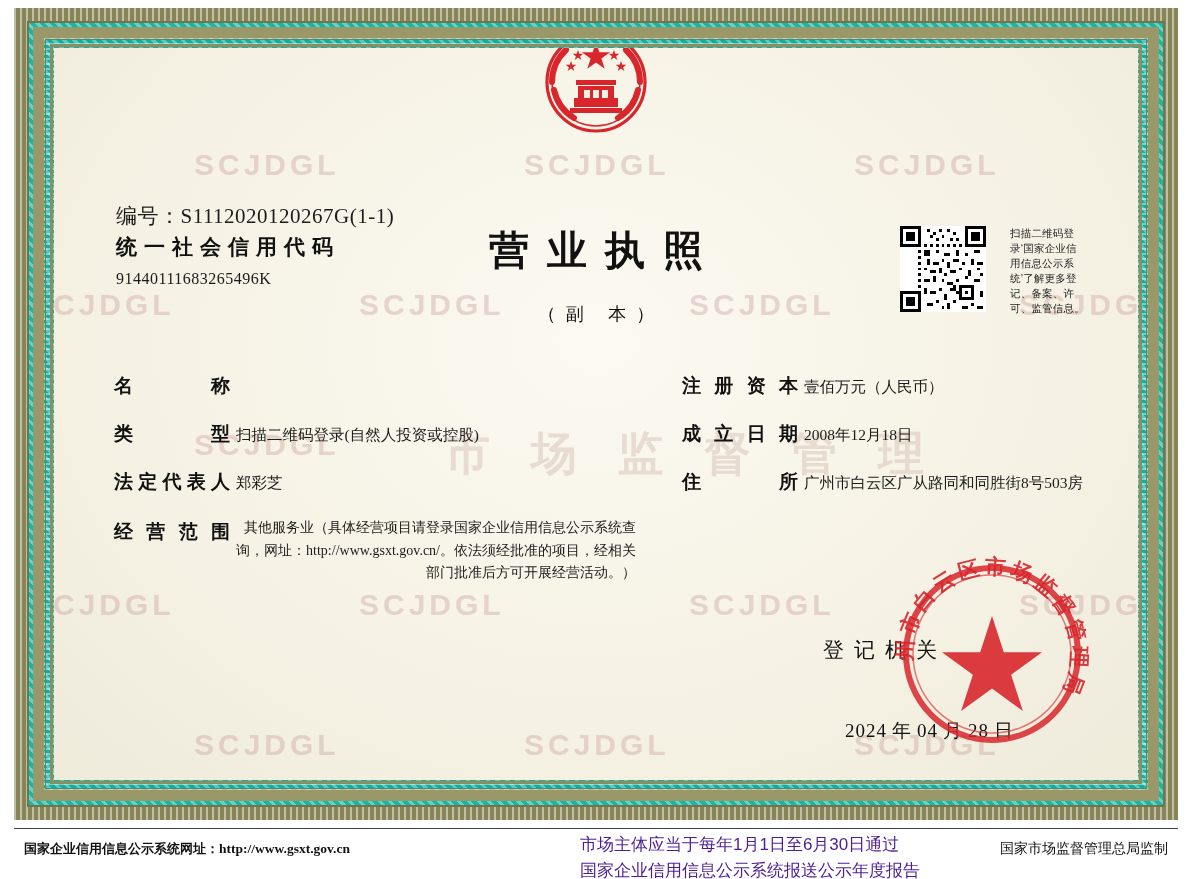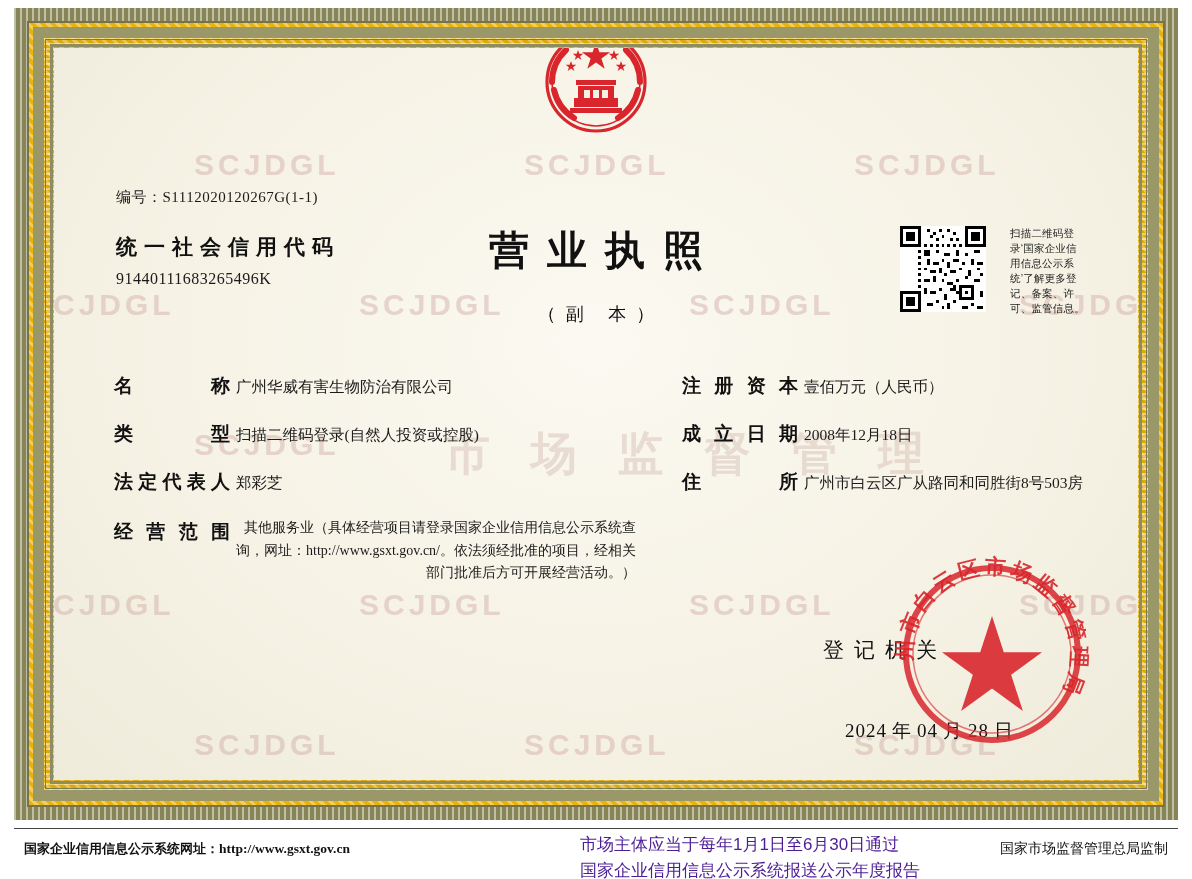--- a/index.html
+++ b/index.html
@@ -16,21 +16,21 @@
     overflow: hidden;
   }
 
   
   .certificate {
     position: absolute;
     left: 14px;
     top: 8px;
     width: 1164px;
     height: 812px;
-    background: #eab308;
+    background: #14b8a6;
     box-sizing: border-box;
   }
 
   
   .frame-outer {
     position: absolute;
     inset: 0;
     border: 13px solid #8c8a5c;
     box-sizing: border-box;
     background:
@@ -129,22 +129,22 @@
     transform: translateX(-50%);
     width: 124px;
     height: 124px;
     z-index: 5;
   }
 
   
   .doc-number {
     position: absolute;
     left: 62px;
-    top: 140px;
-    font-size: 15px;
+    top: 154px;
+    font-size: 21px;
     letter-spacing: 0.5px;
     color: #1b1b1b;
   }
   .credit-label {
     position: absolute;
     left: 62px;
     top: 185px;
     font-size: 21px;
     letter-spacing: 7px;
     font-weight: bold;
@@ -504,21 +504,20 @@
       <div class="qr-note">扫描二维码登录‘国家企业信用信息公示系统’了解更多登记、备案、许可、监管信息。</div>
     </div>
 
     <div class="fields-left">
 
       <div class="field-row">
         <div class="field-label">
           <span>名</span>
           <span>称</span>
         </div>
-        <div class="field-value">广州华威有害生物防治有限公司</div>
       </div>
 
       <div class="field-row">
         <div class="field-label">
           <span>类</span>
           <span>型</span>
         </div>
         <div class="field-value">扫描二维码登录(自然人投资或控股)</div>
       </div>
 

